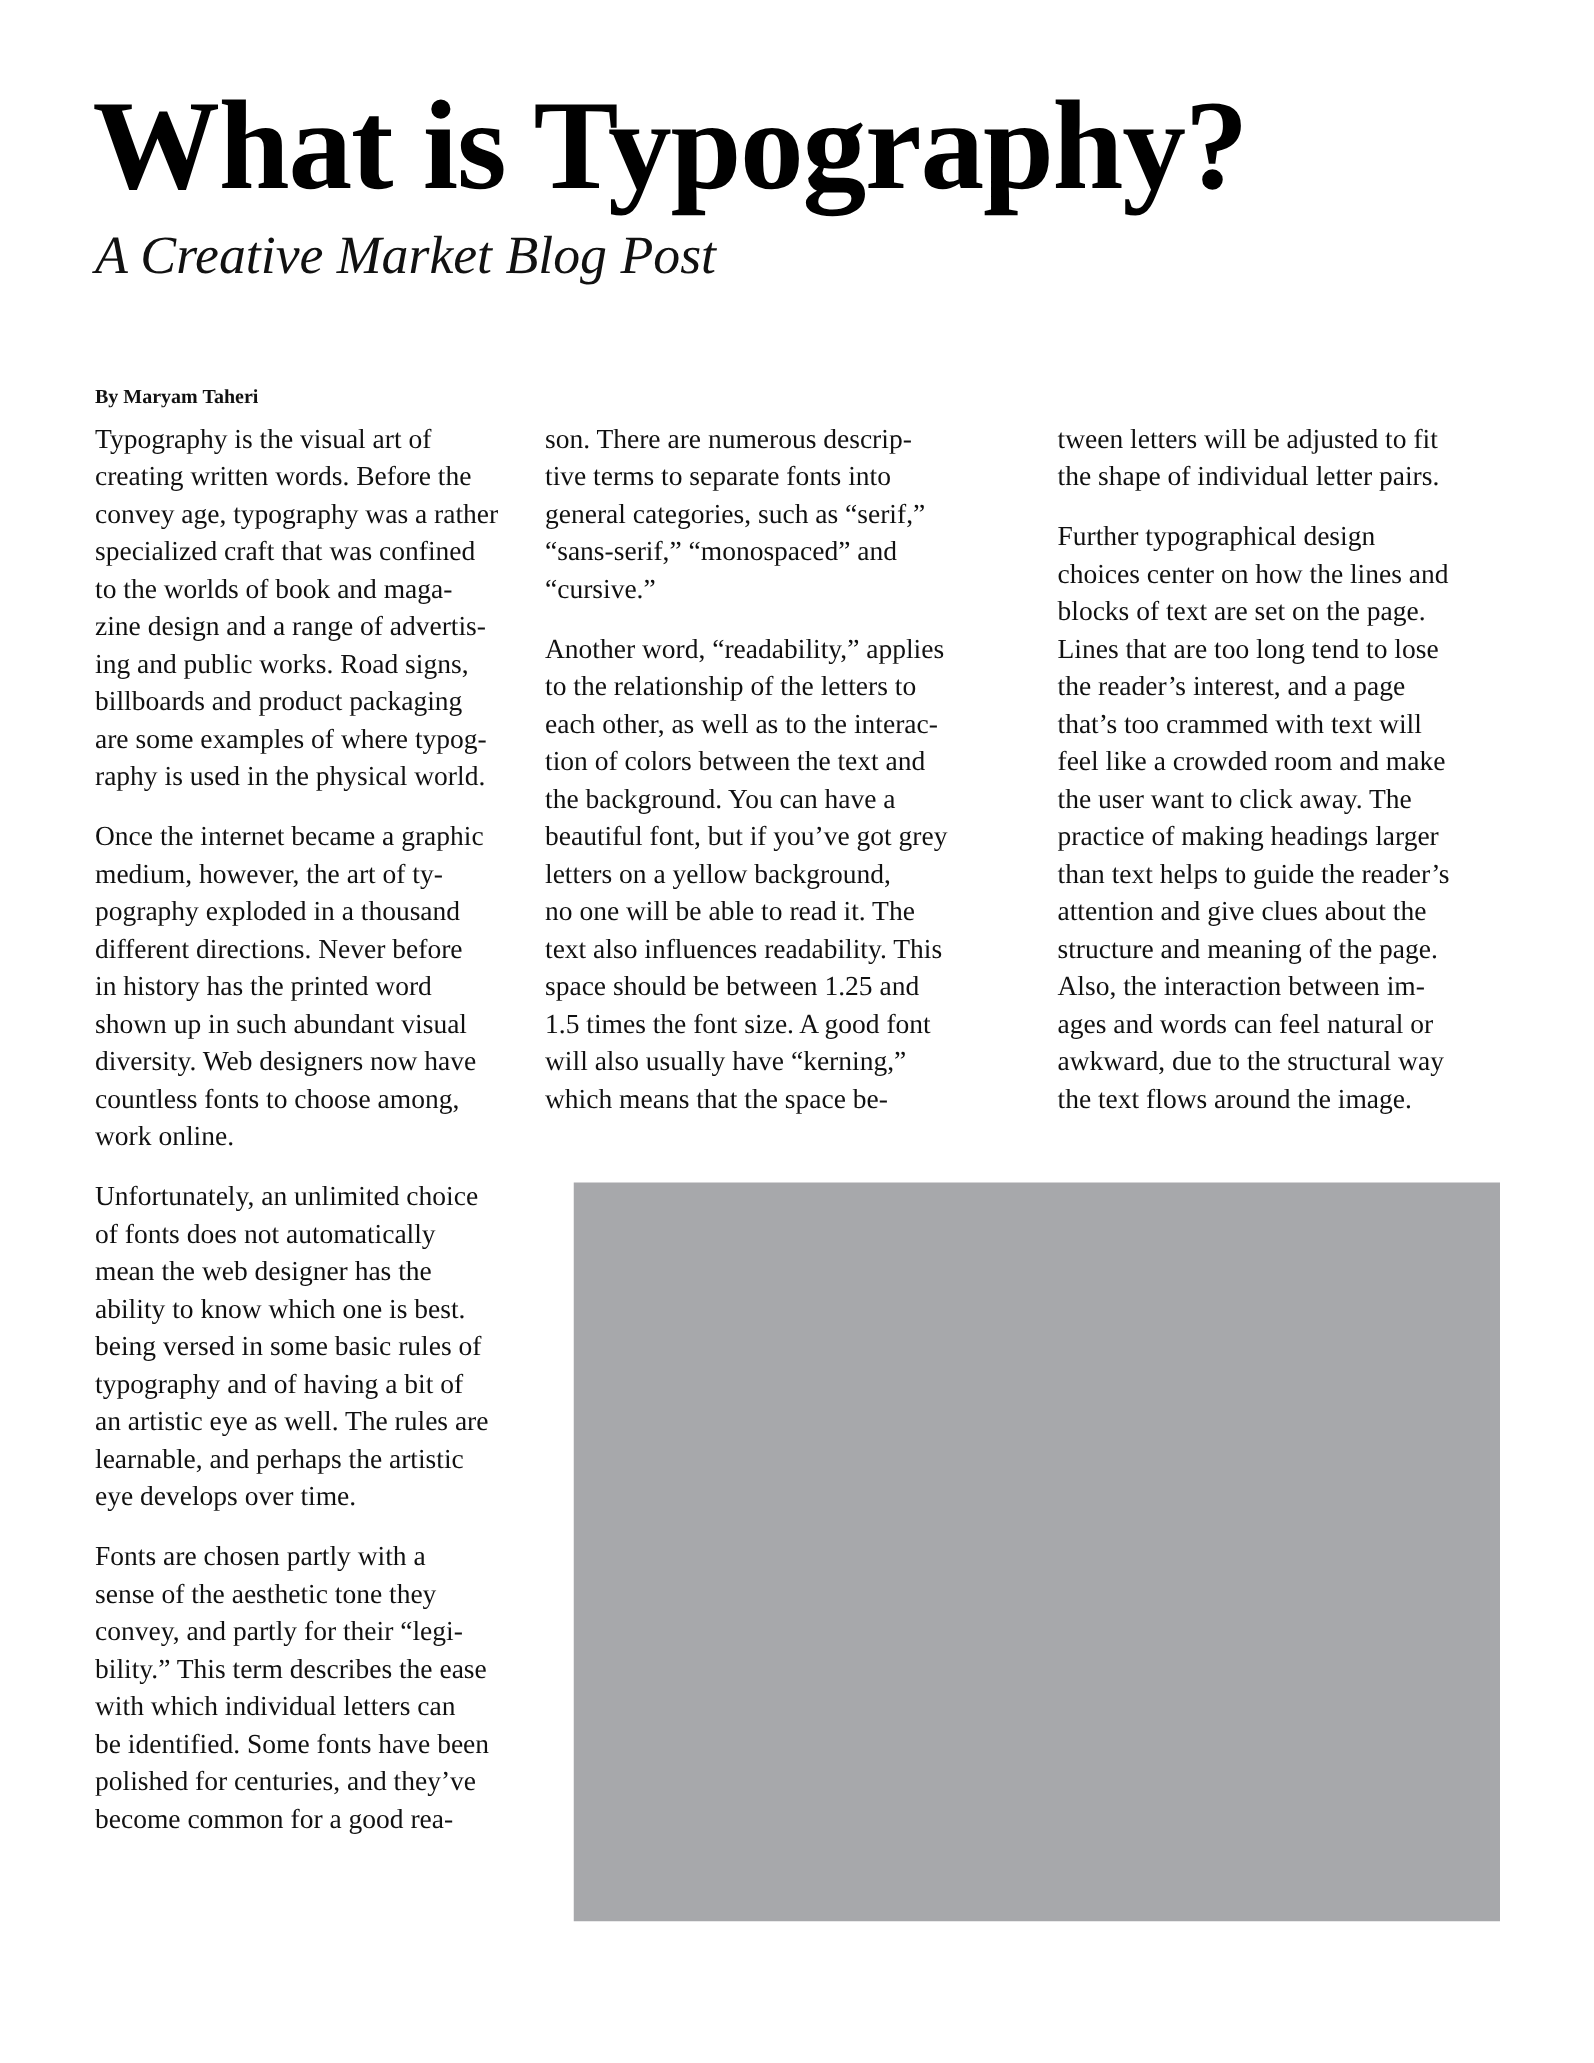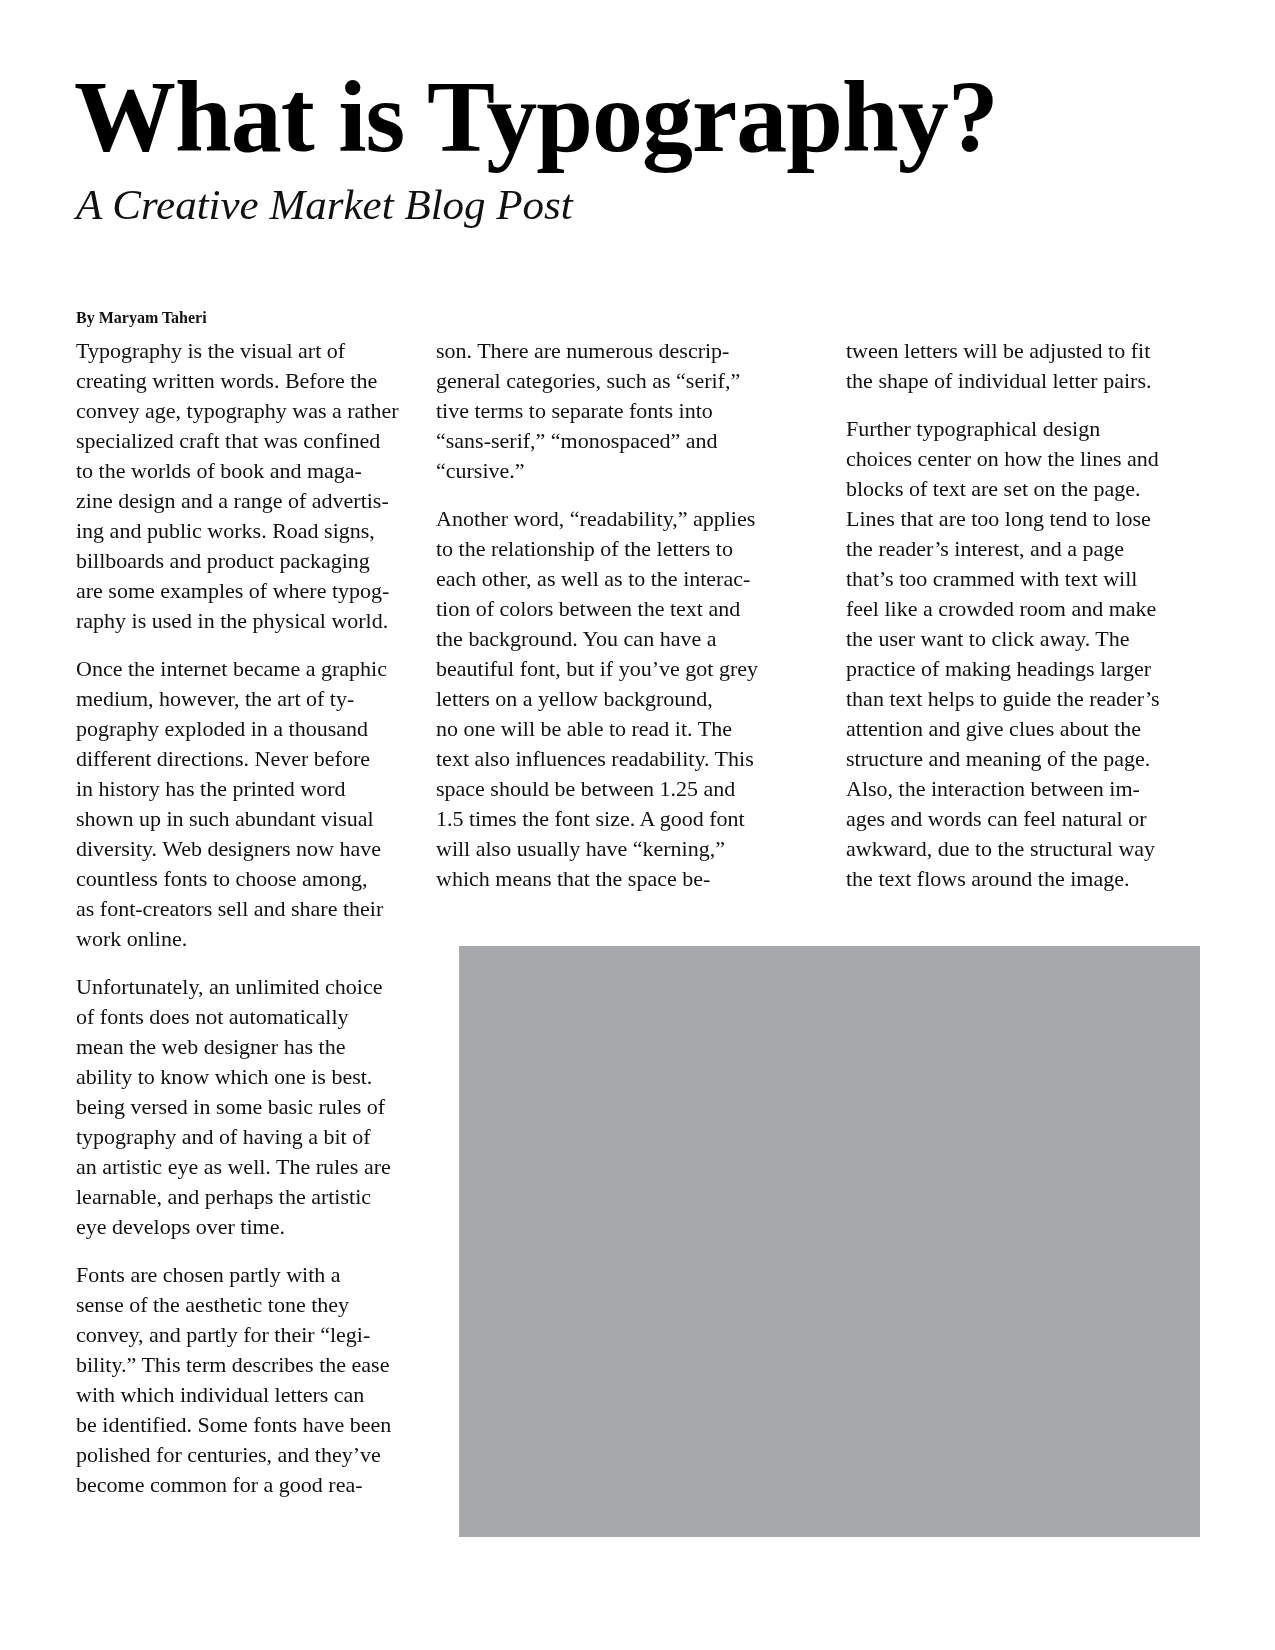--- a/index.html
+++ b/index.html
@@ -103,21 +103,20 @@
     </p>
     <p class="para">
       <span class="line">Once the internet became a graphic</span>
       <span class="line">medium, however, the art of ty-</span>
       <span class="line">pography exploded in a thousand</span>
       <span class="line">different directions. Never before</span>
       <span class="line">in history has the printed word</span>
       <span class="line">shown up in such abundant visual</span>
       <span class="line">diversity. Web designers now have</span>
       <span class="line">countless fonts to choose among,</span>
-      <span class="line">as font-creators sell and share their</span>
       <span class="line">work online.</span>
     </p>
     <p class="para">
       <span class="line">Unfortunately, an unlimited choice</span>
       <span class="line">of fonts does not automatically</span>
       <span class="line">mean the web designer has the</span>
       <span class="line">ability to know which one is best.</span>
       <span class="line">being versed in some basic rules of</span>
       <span class="line">typography and of having a bit of</span>
       <span class="line">an artistic eye as well. The rules are</span>
@@ -131,22 +130,22 @@
       <span class="line">bility.” This term describes the ease</span>
       <span class="line">with which individual letters can</span>
       <span class="line">be identified. Some fonts have been</span>
       <span class="line">polished for centuries, and they’ve</span>
       <span class="line">become common for a good rea-</span>
     </p>
   </div>
 <div class="column col-2">
     <p class="para">
       <span class="line">son. There are numerous descrip-</span>
+      <span class="line">tive terms to separate fonts into</span>
       <span class="line">general categories, such as “serif,”</span>
-      <span class="line">tive terms to separate fonts into</span>
       <span class="line">“sans-serif,” “monospaced” and</span>
       <span class="line">“cursive.”</span>
     </p>
     <p class="para">
       <span class="line">Another word, “readability,” applies</span>
       <span class="line">to the relationship of the letters to</span>
       <span class="line">each other, as well as to the interac-</span>
       <span class="line">tion of colors between the text and</span>
       <span class="line">the background. You can have a</span>
       <span class="line">beautiful font, but if you’ve got grey</span>

